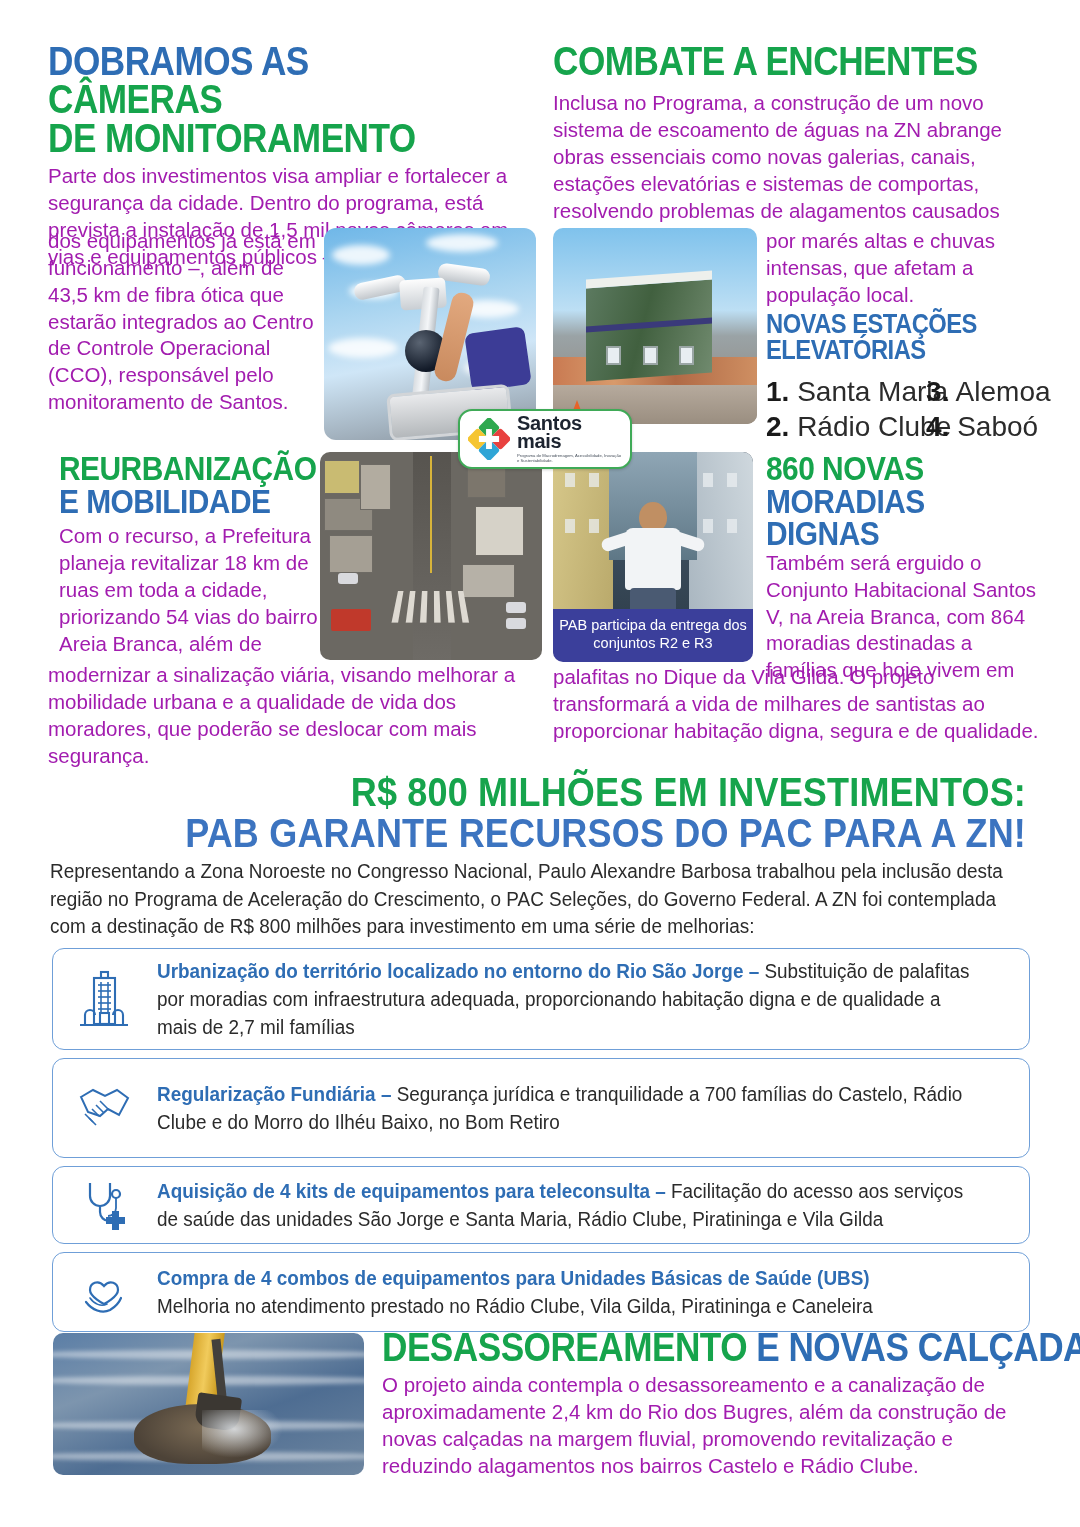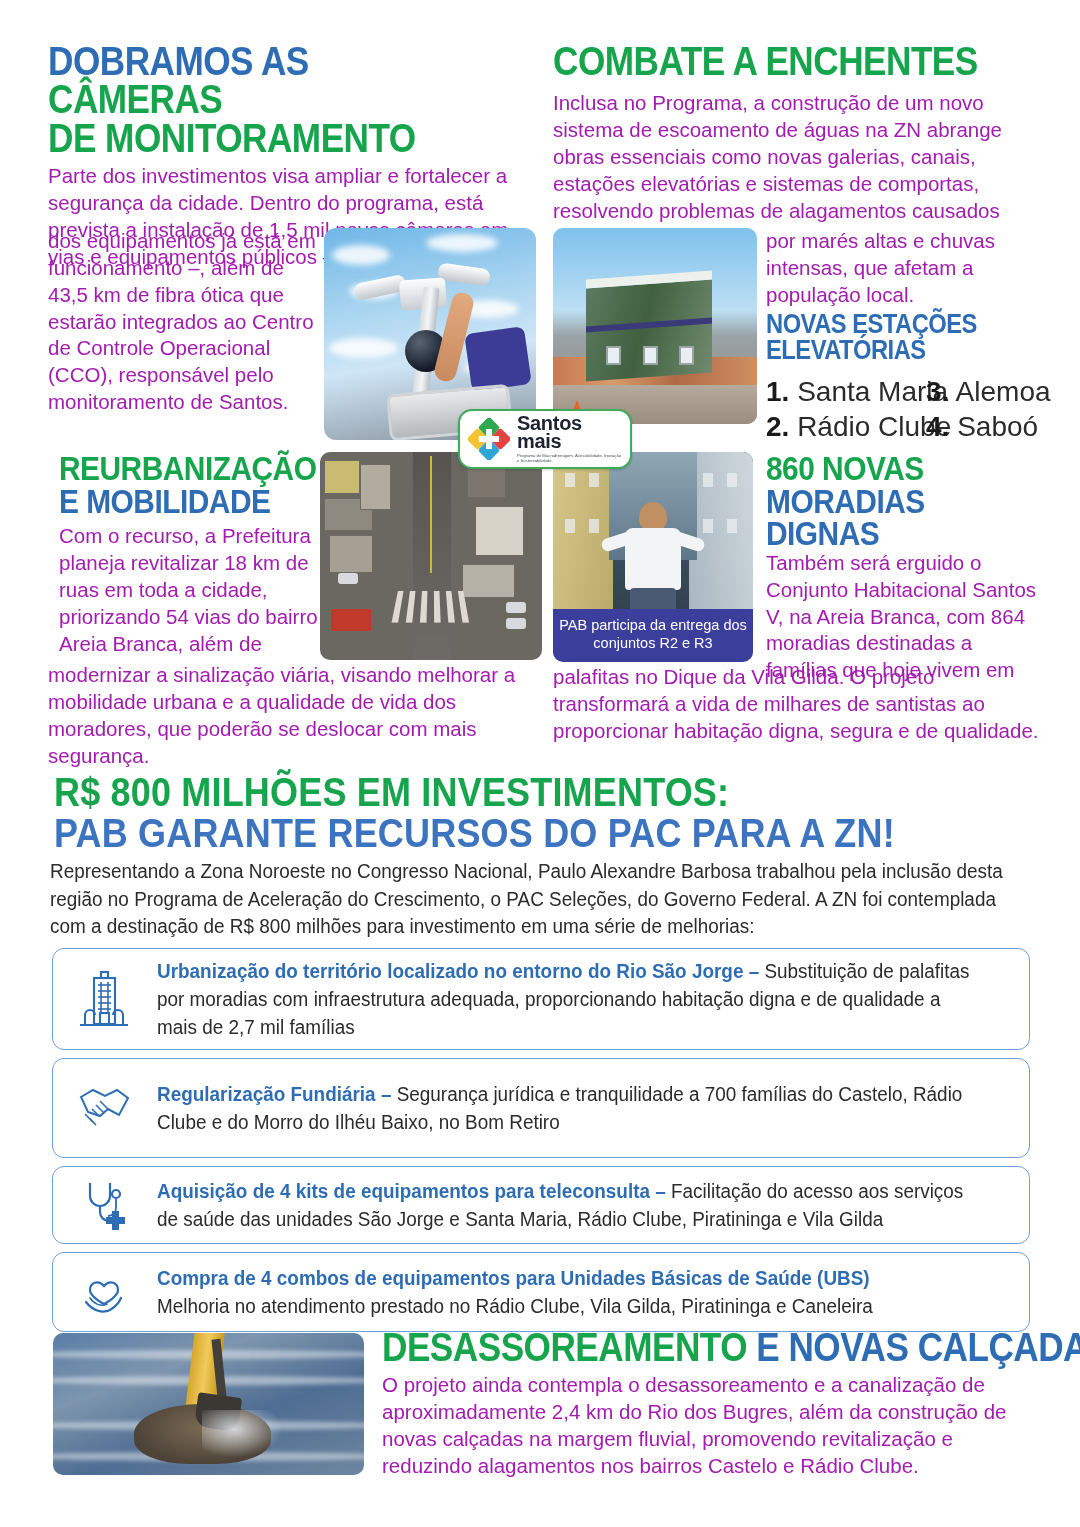--- a/index.html
+++ b/index.html
@@ -239,21 +239,21 @@
     z-index: 6;
   }
 
   .col-moradias { position: absolute; left: 766px; top: 452px; width: 280px; }
   .ttl-moradias { font-size: 34px; }
   .p-moradias-1 { width: 280px; }
   .p-moradias-2 { position: absolute; left: 553px; top: 664px; width: 492px; }
 
   
   .headline-wrap {
-    position: absolute; left: 0; top: 772px; width: 1080px; text-align: left;
+    position: absolute; left: 0; top: 772px; width: 1080px; text-align: right;
   }
   .hl1 {
     font-family: "Liberation Sans Narrow","Liberation Sans",sans-serif;
     font-weight: 900; font-size: 40px; color: #16A44C;
     letter-spacing: 0.2px; line-height: 1.02;
     transform: scaleX(0.9);
   }
   .hl2 {
     font-family: "Liberation Sans Narrow","Liberation Sans",sans-serif;
     font-weight: 900; font-size: 40px; color: #3C74C0;

